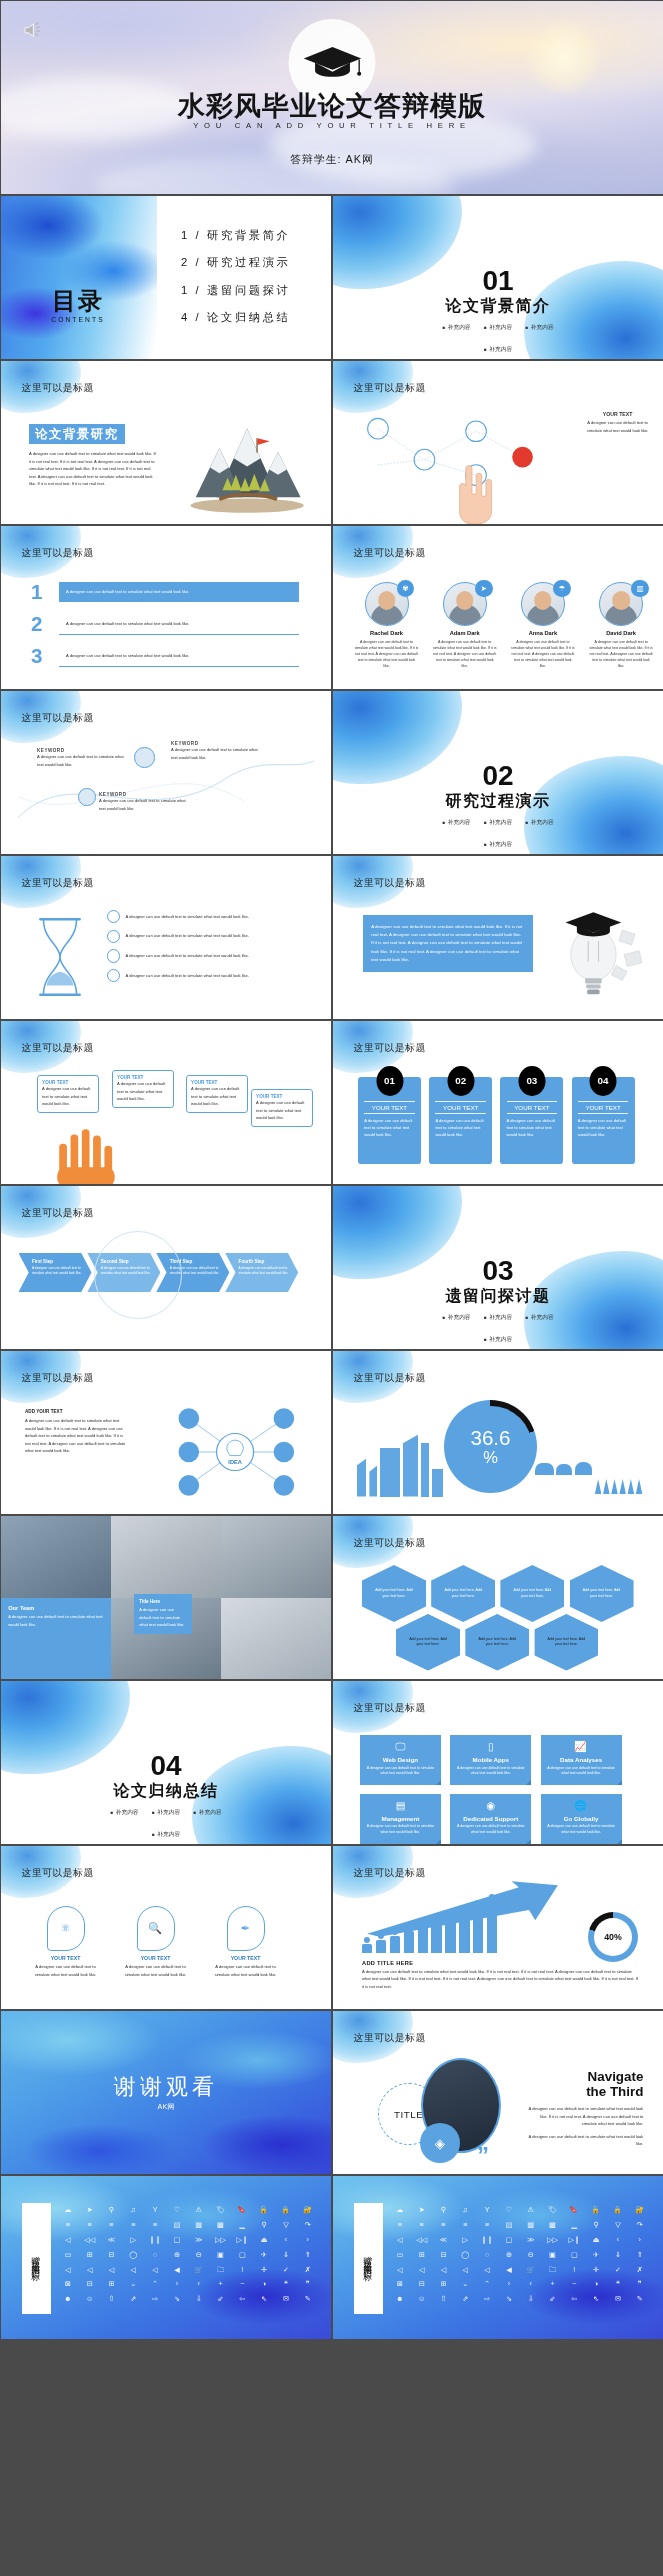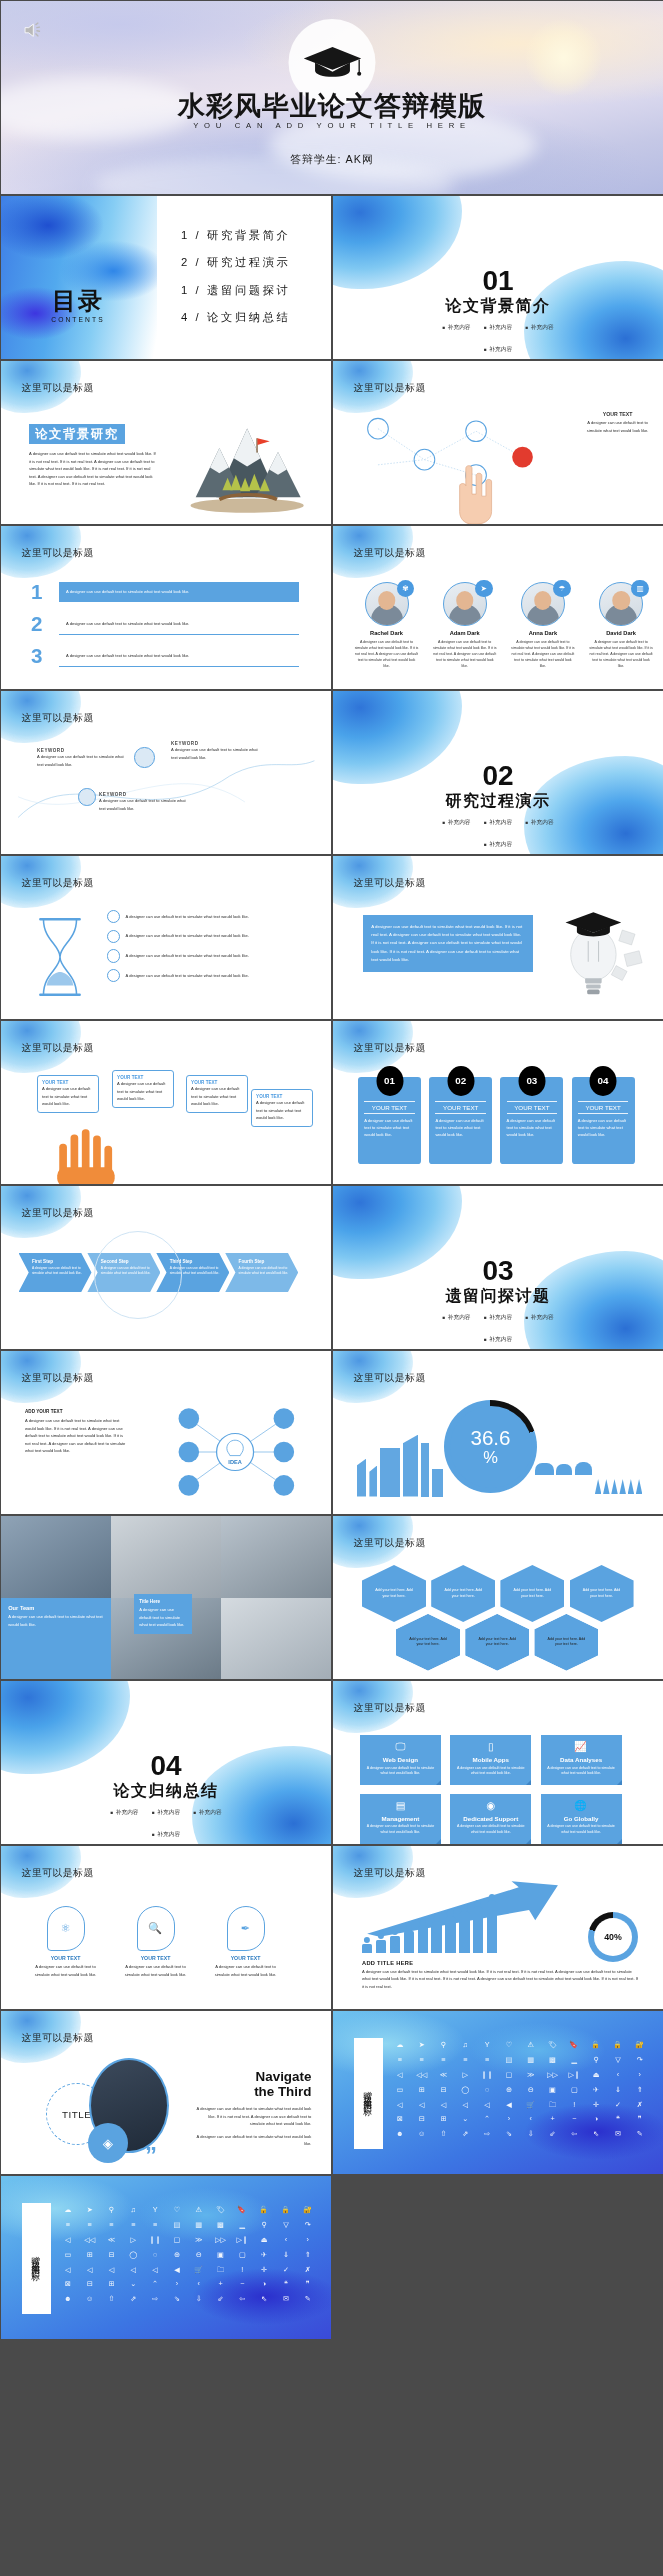--- a/index.html
+++ b/index.html
@@ -729,20 +729,25 @@
         <div style="width:38px;height:38px;border-radius:50%;background:#fff;display:flex;align-items:center;justify-content:center;">
           <span style="font-size:8.8px;font-weight:700;color:#111;">40%</span>
         </div>
       </div>
       <div style="position:absolute;left:29px;bottom:18.5px;right:25px;">
         <div style="font-size:5.7px;font-weight:700;color:#111;letter-spacing:0.3px;">ADD TITLE HERE</div>
         <p class="body-txt" style="margin-top:2.1px;">A designer can use default text to simulate what text would look like. If it is not real text. If it is not real text. A designer can use default text to simulate what text would look like. If it is not real text. If it is not real text. A designer can use default text to simulate what text would look like. If it is not real text. If it is not real text.</p>
       </div>
     </div>
 
+    <div class="cell">
+      <div class="thanks-bg"></div>
+      <div class="thanks-t">谢谢观看</div>
+      <div class="thanks-s">AK网</div>
+    </div>
 
     <div class="cell">
       <div class="blob small"></div>
       <div class="s-title">这里可以是标题</div>
       <div class="dash-circle" style="position:absolute;left:45px;top:72px;width:62px;height:62px;"></div>
       <div style="position:absolute;left:61px;top:98px;font-size:9.8px;color:#222;letter-spacing:0.5px;">TITLE</div>
       <div style="position:absolute;left:88px;top:47px;width:80px;height:95px;border-radius:50%;border:2.6px solid #5aa3e0;background:linear-gradient(160deg,#3c4a5c,#1f2a38);overflow:hidden;"></div>
       <div style="position:absolute;left:87px;top:112px;width:40px;height:40px;border-radius:50%;background:#5aa3e0;display:flex;align-items:center;justify-content:center;color:#fff;font-size:13.4px;">◈</div>
       <div class="quote" style="position:absolute;left:144px;top:138px;">”</div>
       <div style="position:absolute;right:19.6px;top:58px;width:116px;text-align:right;">

